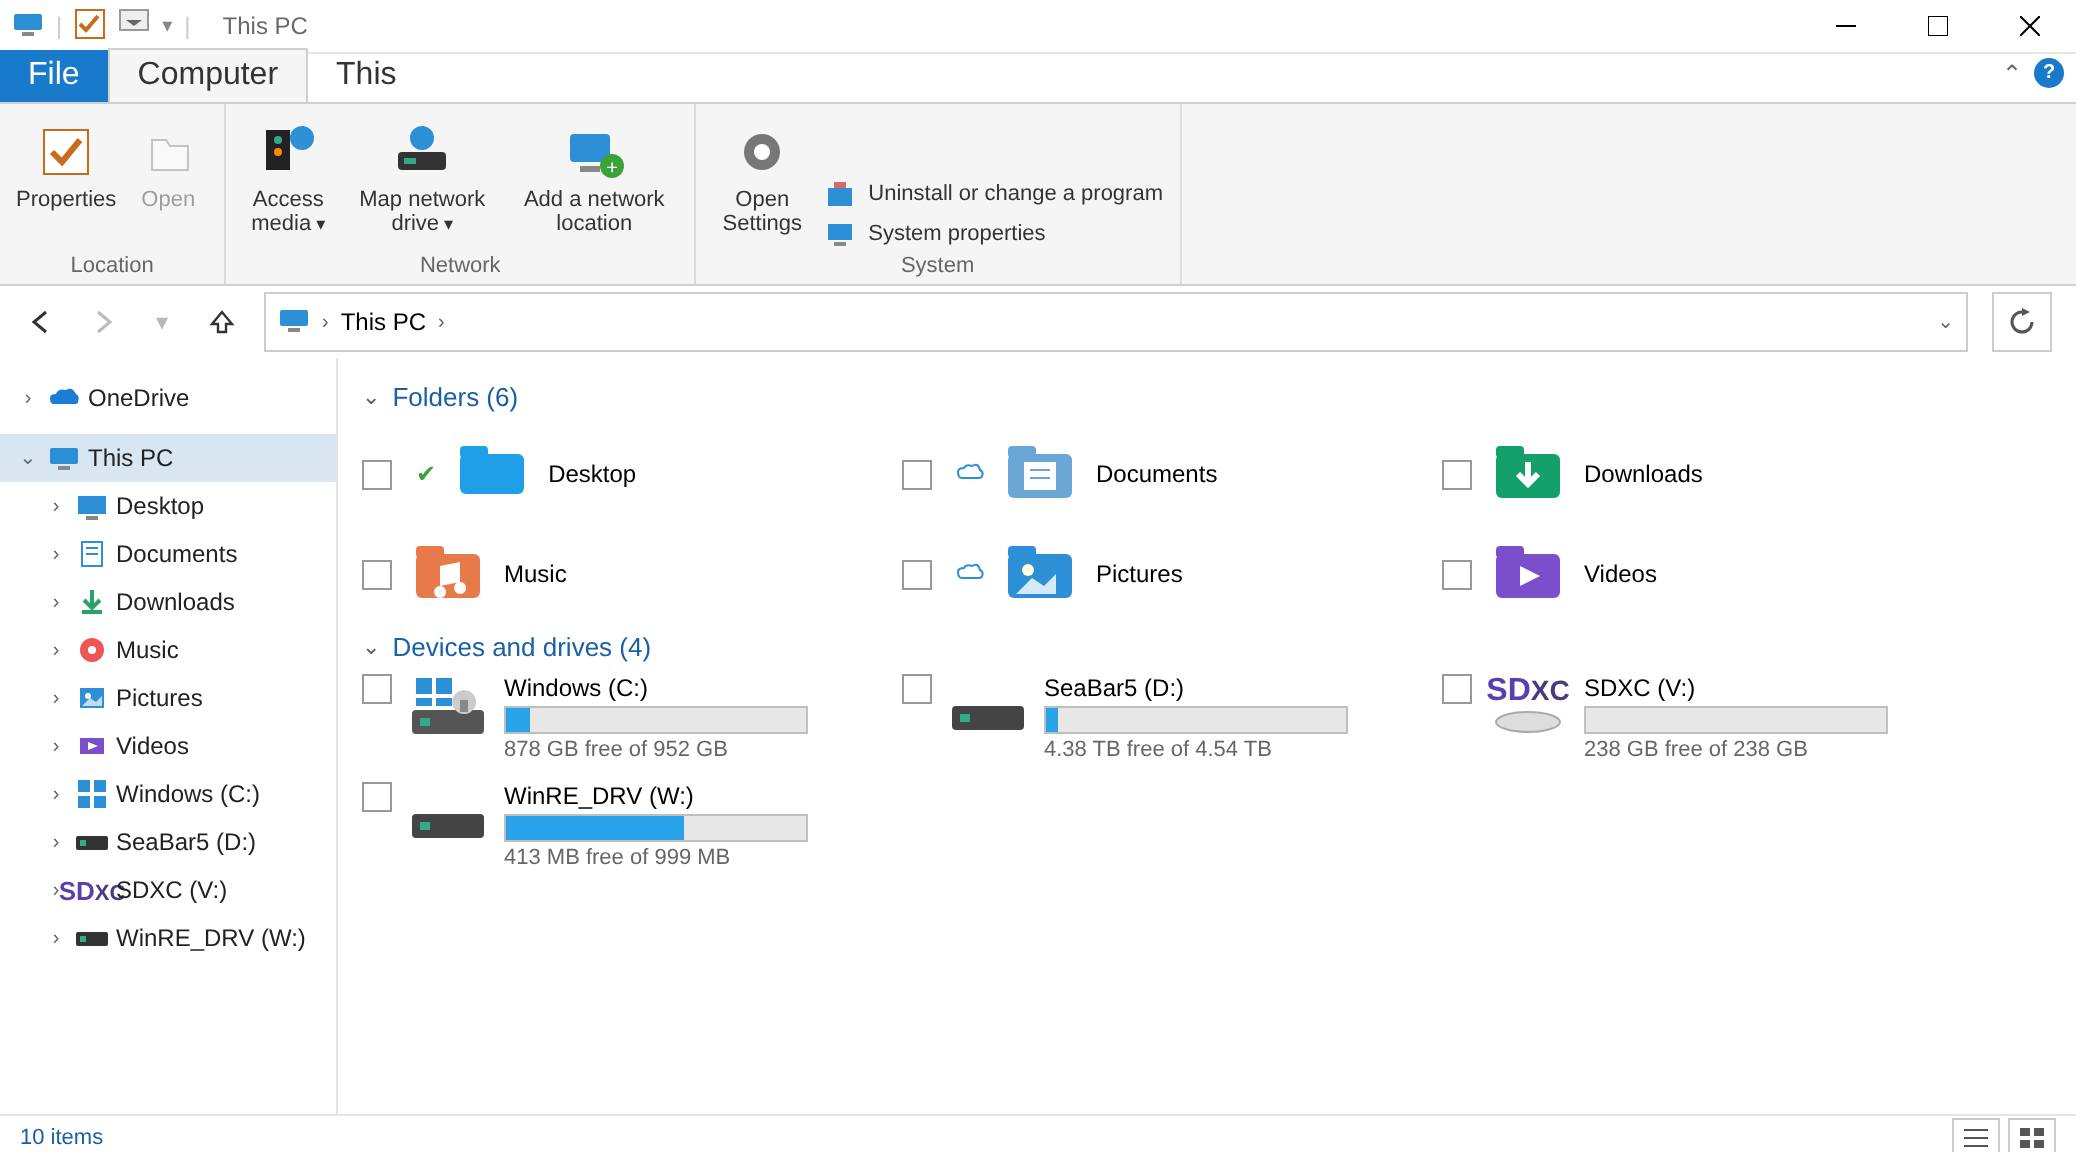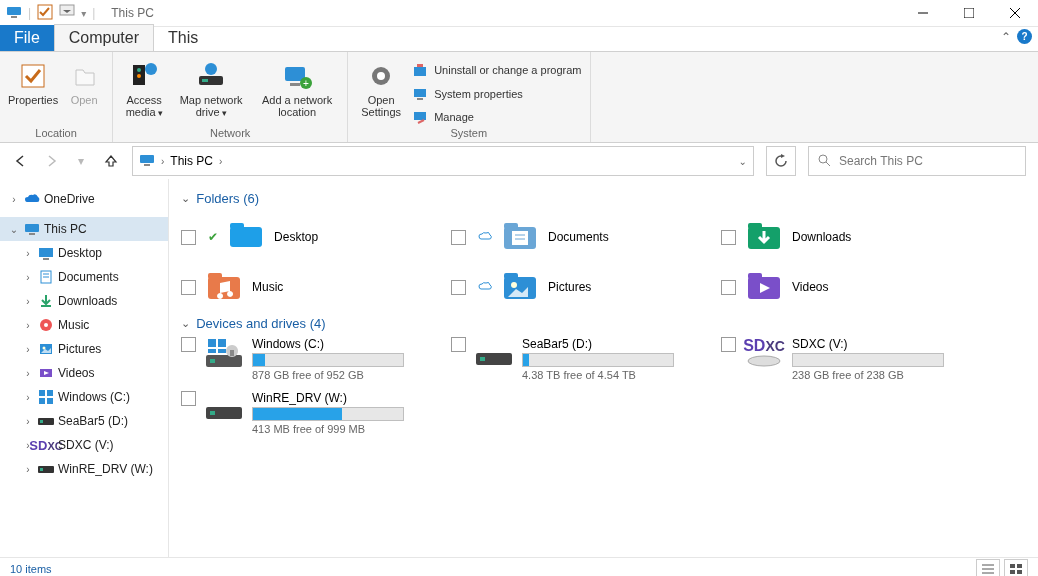--- a/index.html
+++ b/index.html
@@ -186,47 +186,38 @@
     <div class="group-items">
       <div class="rbtn">
         <span class="ico">
             <svg width="28" height="28">
               <circle cx="14" cy="14" r="9" fill="#777"></circle>
               <circle cx="14" cy="14" r="4" fill="#fff"></circle>
             </svg>
           </span>
         <span style="max-width:50px">Open Settings</span>
       </div>
-      <div style="display:flex;flex-direction:column;justify-content:space-between;padding-top:4px">
+      <div style="display:flex;flex-direction:column;justify-content:flex-end;padding-top:4px">
         <div class="sysrow">
           <span class="sico">
               <svg width="16" height="16">
                 <rect x="2" y="5" width="12" height="9" fill="#2d8fd6"></rect>
                 <rect x="5" y="2" width="6" height="3" fill="#d66"></rect>
               </svg>
             </span>
           <span>Uninstall or change a program</span>
         </div>
         <div class="sysrow">
           <span class="sico">
               <svg width="16" height="16">
                 <rect x="2" y="3" width="12" height="8" fill="#2d8fd6"></rect>
                 <rect x="5" y="12" width="6" height="2" fill="#888"></rect>
               </svg>
             </span>
           <span>System properties</span>
-        </div>
-        <div class="sysrow">
-          <span class="sico">
-              <svg width="16" height="16">
-                <rect x="2" y="3" width="12" height="8" fill="#2d8fd6"></rect>
-                <path d="M6 14 l6 -3" stroke="#d66" stroke-width="2"></path>
-              </svg>
-            </span>
-          <span>Manage</span>
         </div>
       </div>
     </div>
     <div class="group-label">System</div>
   </div>
 </div>
 
 <div class="navbar">
   <span class="navarrow">
       <svg width="16" height="16">
@@ -253,27 +244,20 @@
     <span class="crumb">This PC</span>
     <span class="sep">›</span>
     <span class="addrend">⌄</span>
   </div>
   <div class="refresh">
       <svg width="14" height="14">
         <path d="M12 7 A5 5 0 1 1 7 2" fill="none" stroke="#555" stroke-width="1.5"></path>
         <path d="M7 0 L7 4 L11 2 Z" fill="#555"></path>
       </svg>
     </div>
-  <div class="search">
-    <span><svg width="14" height="14">
-          <circle cx="6" cy="6" r="4" fill="none" stroke="#888"></circle>
-          <line x1="9" y1="9" x2="13" y2="13" stroke="#888"></line>
-        </svg></span>
-    <span>Search This PC</span>
-  </div>
 </div>
 
 <div class="body">
 
   <div class="nav">
     <div class="navitem">
       <span class="tw">›</span>
       <span class="nico onedrive-svg">
           <svg width="16" height="12">
             <path d="M3 9 Q1 9 1 6 Q1 4 4 4 Q5 1 9 2 Q12 0 14 4 Q16 5 15 8 Q15 9 13 9 Z" fill="#1c7cd6"></path>

